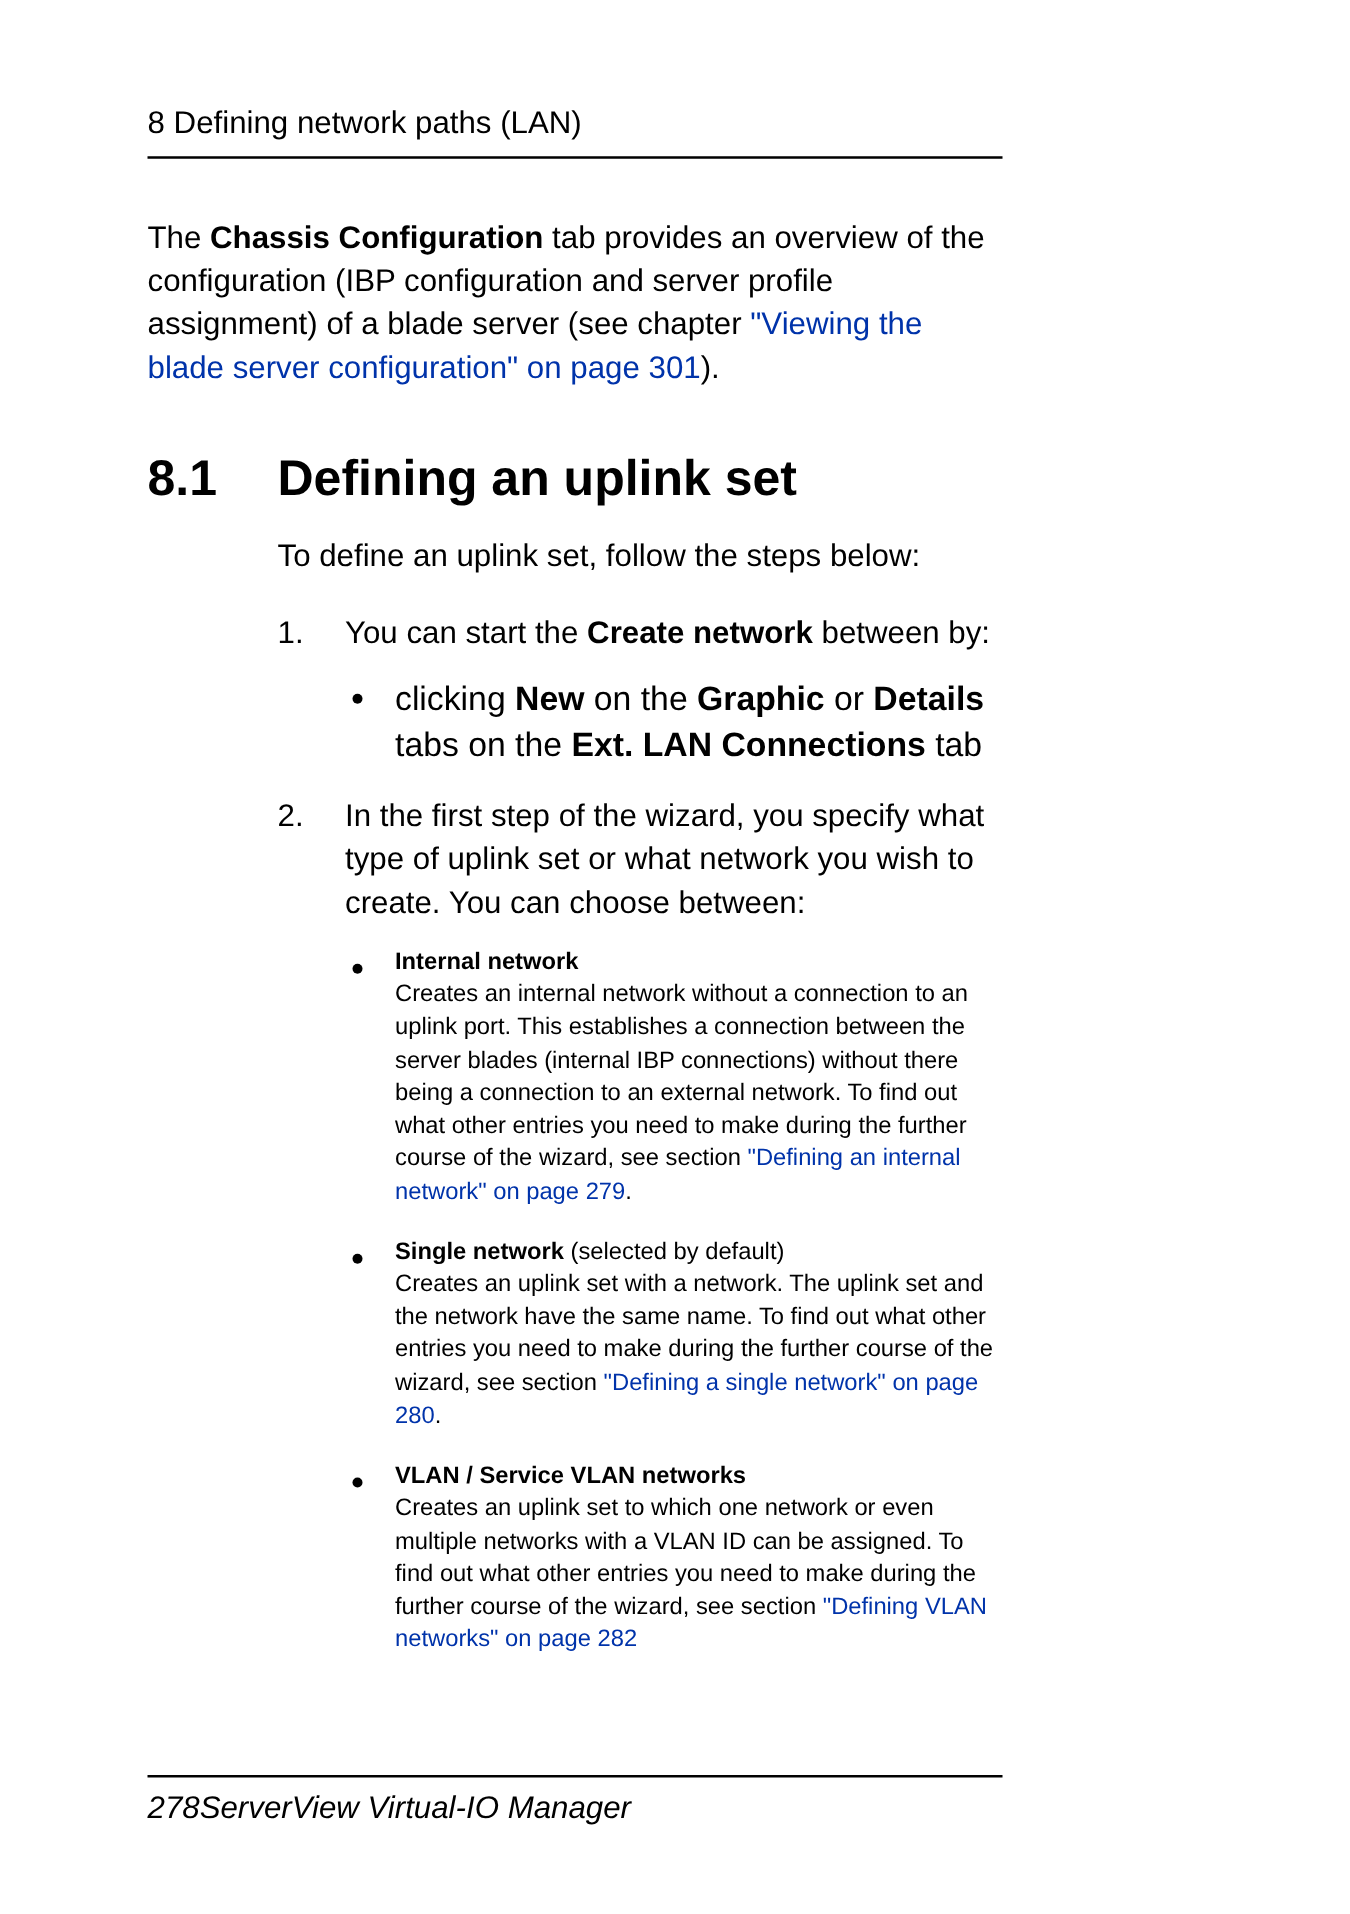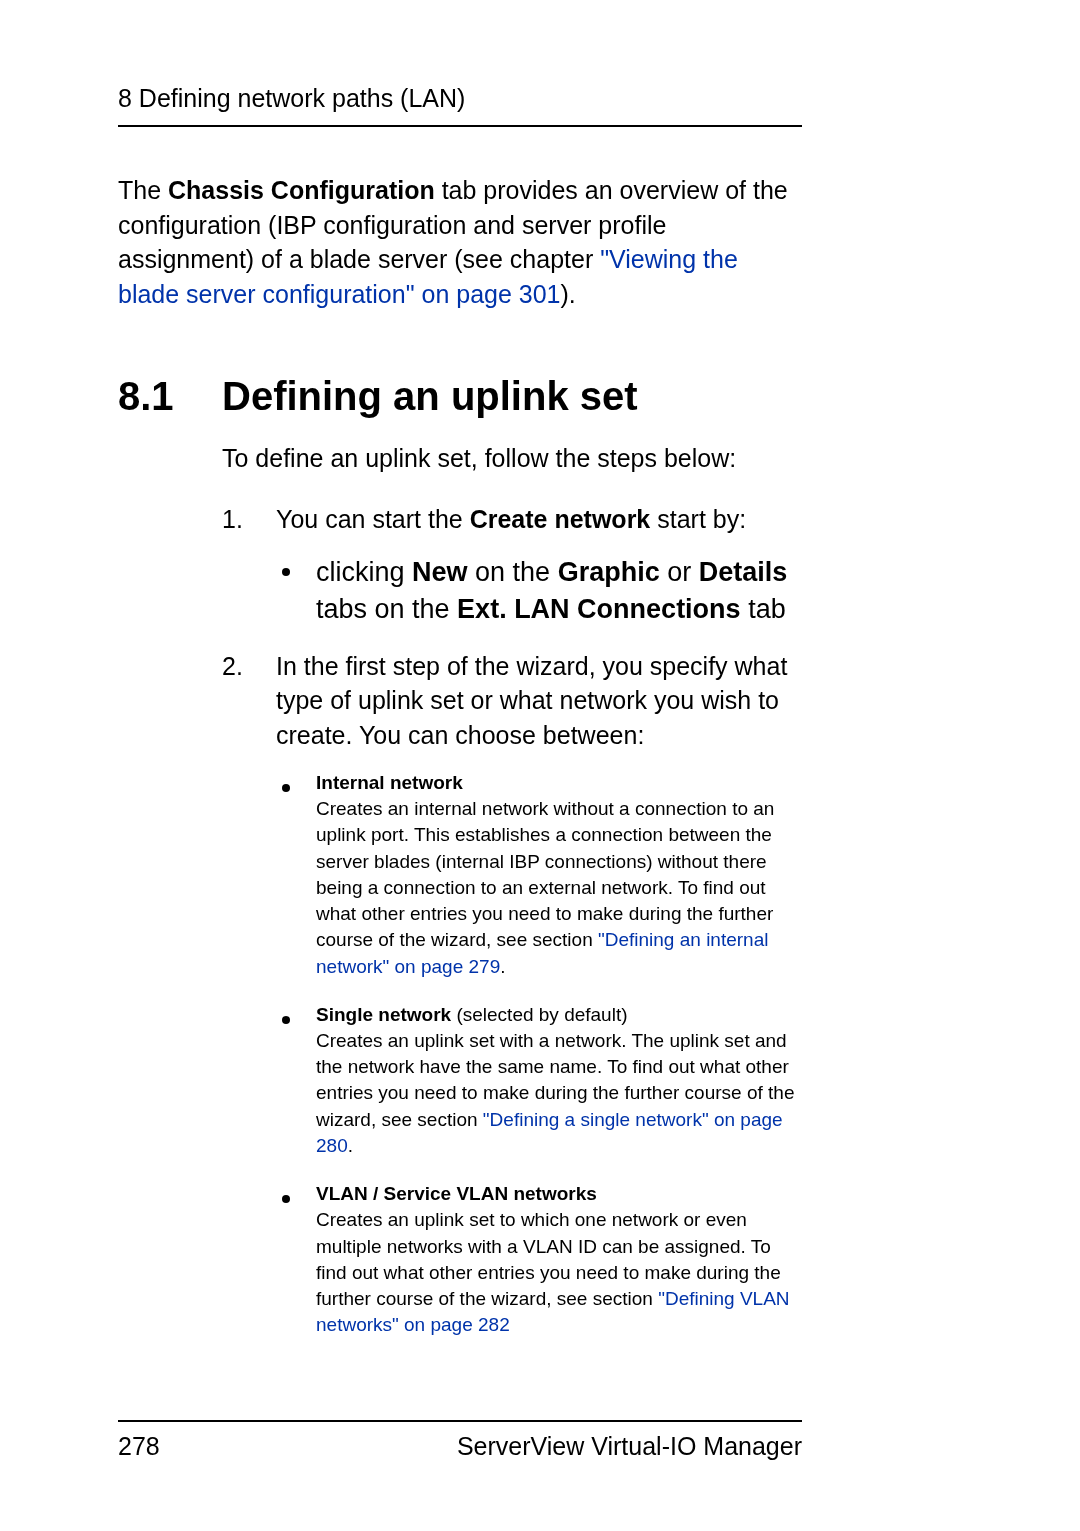--- a/index.html
+++ b/index.html
@@ -39,21 +39,20 @@
   .h1-row {
     display: flex;
     align-items: baseline;
     margin: 0 0 22px 0;
   }
   .h1-num {
     font-size: 40px;
     font-weight: bold;
     width: 104px;
     flex-shrink: 0;
-    margin-top: 13px;
   }
   .h1-text {
     font-size: 40px;
     font-weight: bold;
   }
   .lead {
     font-size: 25px;
     line-height: 1.38;
     margin: 12px 0 26px 104px;
   }
@@ -131,22 +130,22 @@
     right: 118px;
     bottom: 70px;
   }
   .foot-rule {
     border: none;
     border-top: 2px solid #000;
     margin: 0 0 10px 0;
   }
   .foot-row {
     display: flex;
-    justify-content: space-between;
-    font-size: 25px;
+    font-size: 25px;
+    font-style: italic;
   }
 </style>
 </head>
 <body>
 
 <div class="page">
 
   <div class="running-head">8 Defining network paths (LAN)</div>
   <hr class="head-rule">
 
@@ -158,21 +157,21 @@
     <div class="h1-num">8.1</div>
     <div class="h1-text">Defining an uplink set</div>
   </div>
 
   <p class="lead">To define an uplink set, follow the steps below:</p>
 
   <ol class="steps">
     <li>
       <span class="num">1.</span>
       <span>
-        <span>You can start the </span><b>Create network</b><span> start by:</span>
+        <span>You can start the </span><b>Create network</b><span> between by:</span>
       </span>
       <ul class="bullets">
         <li>
           <span>clicking </span><b>New</b><span> on the </span><b>Graphic</b><span> or </span><b>Details</b><span> tabs on the </span><b>Ext. LAN Connections</b><span> tab</span>
         </li>
       </ul>
     </li>
   </ol>
 
 

